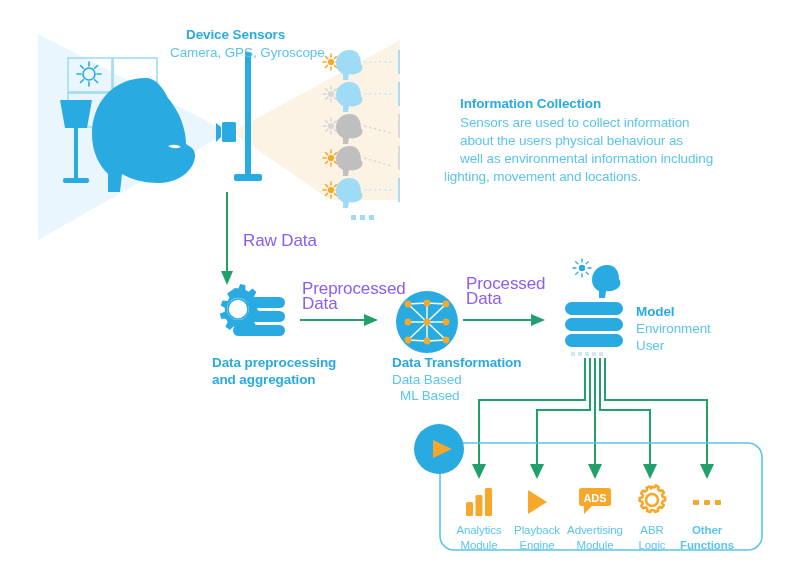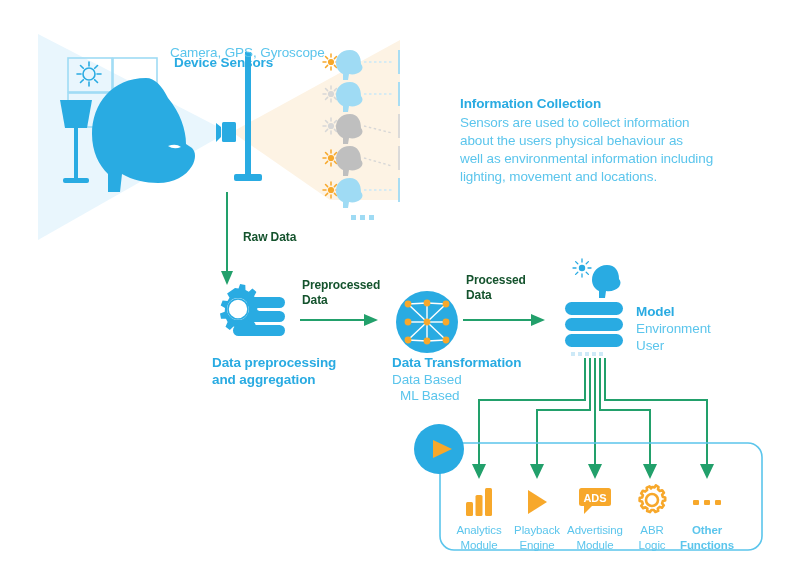--- a/index.html
+++ b/index.html
@@ -36,23 +36,23 @@
     font-size: 13.5px;
     letter-spacing: -0.1px;
   }
   .t-blue {
     color: #5BC5EC;
     font-weight: normal;
     font-size: 13.5px;
     letter-spacing: -0.1px;
   }
   .t-green-bold {
-    color: #14532d;
-    font-weight: bold;
-    font-size: 12px;
+    color: #8b5cf6;
+    font-weight: normal;
+    font-size: 17px;
     letter-spacing: -0.1px;
   }
   .t-mod {
     color: #5BC5EC;
     font-size: 11.5px;
     text-align: center;
     line-height: 1.28;
     letter-spacing: -0.1px;
   }
   .mod-col {
@@ -324,28 +324,28 @@
 
     <rect x="440" y="443" width="322" height="107" rx="14" fill="none" stroke="#5BC5EC" stroke-width="1.6"></rect>
 
     <g>
       <circle cx="439" cy="449" r="25" fill="#29ABE2"></circle>
       <polygon points="433,440 452,449 433,458" fill="#F7A82B"></polygon>
     </g>
 
   </svg>
 
-  <div class="txt t-blue-bold" style="left:174px; top:26px;margin-top:28px;">Device Sensors</div>
+  <div class="txt t-blue-bold" style="left:186px; top:26px;">Device Sensors</div>
   <div class="txt t-blue" style="left:170px; top:44px;">Camera, GPS, Gyroscope</div>
 
   <div class="txt t-blue-bold" style="left:460px; top:95px;">Information Collection</div>
   <div class="txt t-blue" style="left:460px; top:114px;">Sensors are used to collect information</div>
   <div class="txt t-blue" style="left:460px; top:132px;">about the users physical behaviour as</div>
   <div class="txt t-blue" style="left:460px; top:150px;">well as environmental information including</div>
-  <div class="txt t-blue" style="left:460px; top:168px;">lighting, movement and locations.</div>
+  <div class="txt t-blue" style="left:444px; top:168px;">lighting, movement and locations.</div>
 
   <div class="txt t-green-bold" style="left:243px; top:230px;">Raw Data</div>
 
   <div class="txt t-green-bold" style="left:302px; top:278px;">Preprocessed</div>
   <div class="txt t-green-bold" style="left:302px; top:293px;">Data</div>
 
   <div class="txt t-green-bold" style="left:466px; top:273px;">Processed</div>
   <div class="txt t-green-bold" style="left:466px; top:288px;">Data</div>
 
   <div class="txt t-blue-bold" style="left:212px; top:371px;">and aggregation</div>

